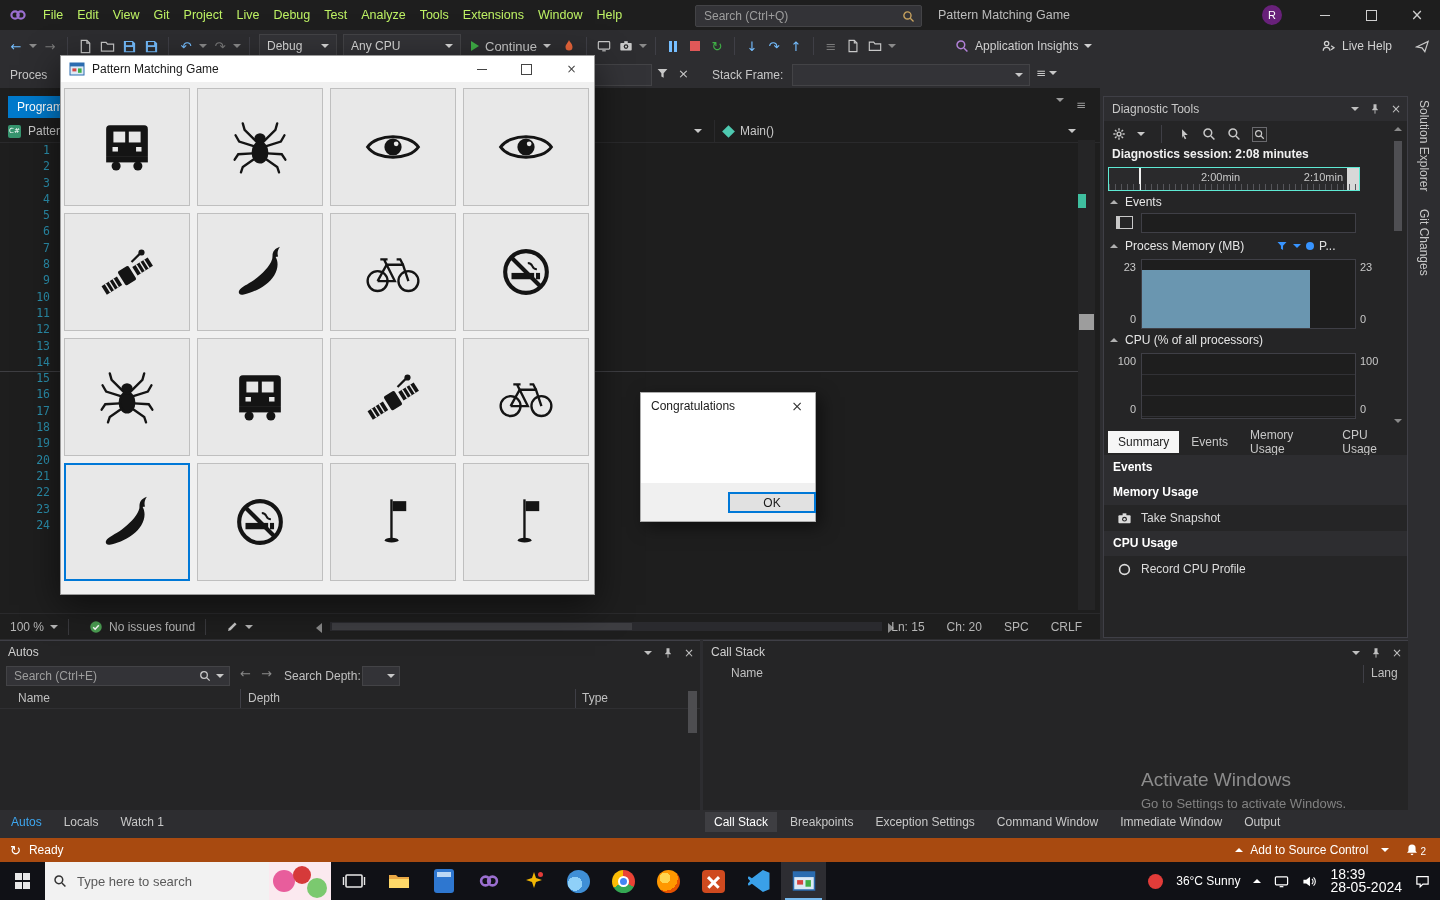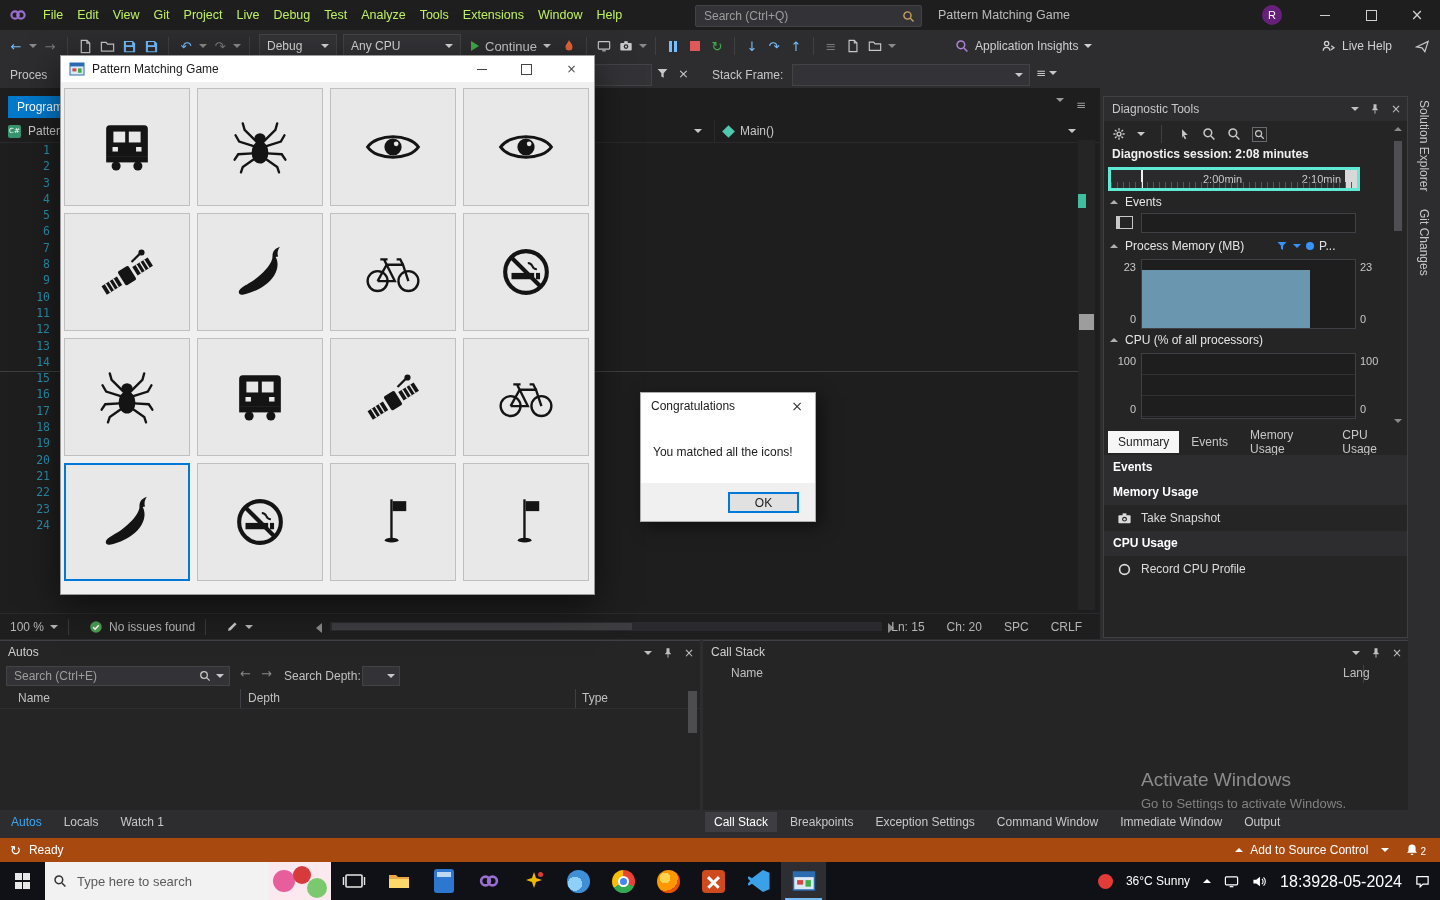--- a/index.html
+++ b/index.html
@@ -86,21 +86,21 @@
   #hs-left{position:absolute;left:316px;top:9px;color:#8a8a8a}
   #hs-right{position:absolute;left:888px;top:9px;color:#8a8a8a}
   #ed-pos{position:absolute;right:18px;top:0;height:25px;display:flex;align-items:center;gap:22px;color:#b6b6b6}
 
   
   #diag{left:1103px;top:96px;width:305px;height:542px;background:#252526;border:1px solid #3f3f46;box-sizing:border-box}
   .dg-head{position:absolute;left:0;top:0;width:100%;height:24px;background:#2d2d30;display:flex;align-items:center;padding-left:8px;box-sizing:border-box}
   .panel-icons{position:absolute;right:6px;top:0;height:24px;display:flex;align-items:center;gap:10px;color:#c0c0c0}
   .dg-tools{position:absolute;left:8px;top:26px;height:22px;display:flex;align-items:center;gap:11px;color:#c8c8c8}
   .dg-session{position:absolute;left:8px;top:50px;font-weight:bold;color:#f0f0f0}
-  .dg-ruler{position:absolute;left:4px;top:70px;width:252px;height:24px;background:#2a2a2c;border:3px solid #5eead4;box-sizing:border-box}
+  .dg-ruler{position:absolute;left:4px;top:70px;width:252px;height:24px;background:#2a2a2c;border:1px solid #5eead4;box-sizing:border-box}
   .dg-ruler::after{content:"";position:absolute;left:0;right:0;bottom:0;height:6px;background:repeating-linear-gradient(90deg,#55555a 0 1px,transparent 1px 6px)}
   .dg-ruler .lab1{position:absolute;left:92px;top:3px;font-size:11px;color:#c8c8c8}
   .dg-ruler .lab2{position:absolute;right:16px;top:3px;font-size:11px;color:#c8c8c8}
   .dg-ruler .cur{position:absolute;left:30px;top:0;width:2px;height:100%;background:#f0f0f0}
   .dg-ruler .blk{position:absolute;right:0;top:0;width:12px;height:100%;background:#d8d8d8}
   .dg-sec{position:absolute;left:6px;display:flex;align-items:center;gap:7px;color:#e6e6e6}
   .dg-sec .tri-u{color:#b0b0b0}
   .evt-ic{width:12px;height:11px;border:1px solid #c8c8c8;border-left:4px solid #c8c8c8}
   .dg-track{position:absolute;left:37px;top:116px;width:215px;height:20px;background:#1e1e1e;border:1px solid #3f3f46;box-sizing:border-box}
   #evt-icon{position:absolute;left:12px;top:119px}
@@ -183,42 +183,42 @@
   .ff-ic{width:23px;height:23px;border-radius:50%;background:radial-gradient(circle at 35% 35%,#ffd54f 0 25%,#ff9800 25% 60%,#e65100 60% 100%)}
   .cross-ic{width:23px;height:23px;background:#cf4a1f;border-radius:4px;position:relative}
   .cross-ic::before,.cross-ic::after{content:"";position:absolute;left:4px;right:4px;top:50%;height:2.5px;background:#fff}
   .cross-ic::before{transform:rotate(45deg)} .cross-ic::after{transform:rotate(-45deg)}
   .code-ic{width:22px;height:22px;background:#3aa0e8;clip-path:polygon(70% 0,100% 12%,100% 88%,70% 100%,20% 62%,6% 72%,0 64%,12% 50%,0 36%,6% 28%,20% 38%)}
   .edge-ic{width:23px;height:23px;border-radius:50%;background:radial-gradient(circle at 35% 60%,#8fd0f8 0 35%,#3f8fd6 35% 100%)}
   .calc-ic{width:20px;height:24px;background:#2e77d0;border-radius:3px;position:relative}
   .calc-ic::before{content:"";position:absolute;left:3px;right:3px;top:3px;height:5px;background:#bcd8f5}
   #tray{margin-left:auto;display:flex;align-items:center;gap:13px;padding-right:10px;color:#ffffff}
   #weather-dot{width:15px;height:15px;border-radius:50%;background:#e23c39}
-  #clockbox{display:flex;flex-direction:row;align-items:flex-start;line-height:13px;font-size:16px}
+  #clockbox{display:flex;flex-direction:column;align-items:flex-start;line-height:13px;font-size:14px}
 
   
   #game{left:60px;top:55px;width:535px;height:540px;background:#f0f0f0;border:1px solid #9a9a9a;box-sizing:border-box;box-shadow:0 10px 34px rgba(0,0,0,.55);z-index:40}
   #game-title{position:absolute;left:0;top:0;width:100%;height:26px;background:#ffffff;display:flex;align-items:center;padding-left:8px;box-sizing:border-box;color:#1a1a1a}
   #game-title .t{margin-left:7px}
   #game-ctls{position:absolute;right:0;top:0;height:26px;display:flex}
   .g-ctl{width:45px;height:26px;display:flex;align-items:center;justify-content:center;color:#444}
   .g-ctl .minline{width:10px;border-top:1px solid #444}
   .g-ctl .maxsq{width:9px;height:9px;border:1px solid #444}
   #card-grid{position:absolute;left:3px;top:32px;display:grid;grid-template-columns:repeat(4,126px);grid-auto-rows:118px;gap:7px}
   .card{background:#e8e8e8;border:1px solid #bfbfbf;box-sizing:border-box;display:flex;align-items:center;justify-content:center}
   .card.selected{border:2px solid #0078d7}
   .card-ic svg{width:58px;height:58px}
 
   
   #dialog{left:640px;top:392px;width:176px;height:130px;background:#ffffff;border:1px solid #acacac;box-sizing:border-box;box-shadow:5px 5px 16px rgba(0,0,0,.5);z-index:50}
   #dlg-title{position:absolute;left:0;top:0;width:100%;height:26px;display:flex;align-items:center;padding-left:10px;box-sizing:border-box;color:#1a1a1a}
   #dlg-close{position:absolute;right:4px;top:0;width:28px;height:26px;display:flex;align-items:center;justify-content:center;color:#333;font-size:14px}
   #dlg-msg{position:absolute;left:0;top:26px;width:100%;height:66px;display:flex;align-items:center;padding-left:12px;box-sizing:border-box;color:#1a1a1a}
   #dlg-footer{position:absolute;left:0;bottom:0;width:100%;height:38px;background:#f0f0f0}
-  #dlg-ok{position:absolute;left:87px;top:9px;width:71px;height:21px;background:#e1e1e1;border:2px solid #0078d7;box-sizing:border-box;display:flex;align-items:center;justify-content:center;color:#1a1a1a}
+  #dlg-ok{position:absolute;left:87px;top:9px;width:88px;height:21px;background:#e1e1e1;border:2px solid #0078d7;box-sizing:border-box;display:flex;align-items:center;justify-content:center;color:#1a1a1a}
 </style>
 </head>
 <body>
 
 <svg width="0" height="0" style="position:absolute">
 <defs>
 <g id="i-bus">
   <path d="M13 8 h38 a4 4 0 0 1 4 4 v30 h-46 V12 a4 4 0 0 1 4-4 z" fill="#141414"></path>
   <rect x="9" y="42" width="46" height="7" fill="#141414"></rect>
   <rect x="17" y="15" width="13" height="12" fill="#e8e8e8"></rect>
@@ -826,21 +826,21 @@
           <svg viewBox="0 0 16 16" width="12" height="12">
             <use href="#i-pin"></use>
           </svg>
         </span>
       <span class="g g-x"></span>
     </span>
   </div>
   <div id="cs-cols">
     <span style="position:absolute;left:28px;top:1px">Name</span>
     <span class="sepv"></span>
-    <span style="position:absolute;left:640px;top:1px">Lang</span>
+    <span style="position:absolute;left:668px;top:1px">Lang</span>
   </div>
   <span id="wm1">Activate Windows</span>
   <span id="wm2">Go to Settings to activate Windows.</span>
   <div class="tw-tabs" id="cs-tabs">
 
   <span class="tw-tab active">Call Stack</span>
       <span class="tw-tab">Breakpoints</span>
       <span class="tw-tab">Exception Settings</span>
       <span class="tw-tab">Command Window</span>
       <span class="tw-tab">Immediate Window</span>
@@ -1108,17 +1108,16 @@
         </span>
       </div>
     </div>
 </div>
 
 <div class="abs" id="dialog">
   <div id="dlg-title">
       <span>Congratulations</span>
     </div>
   <span id="dlg-close" class="g g-x"></span>
-  <div id="dlg-msg">You matched all the icons!</div>
   <div id="dlg-footer">
     <span id="dlg-ok">OK</span>
   </div>
 </div>
 
 </body></html>

